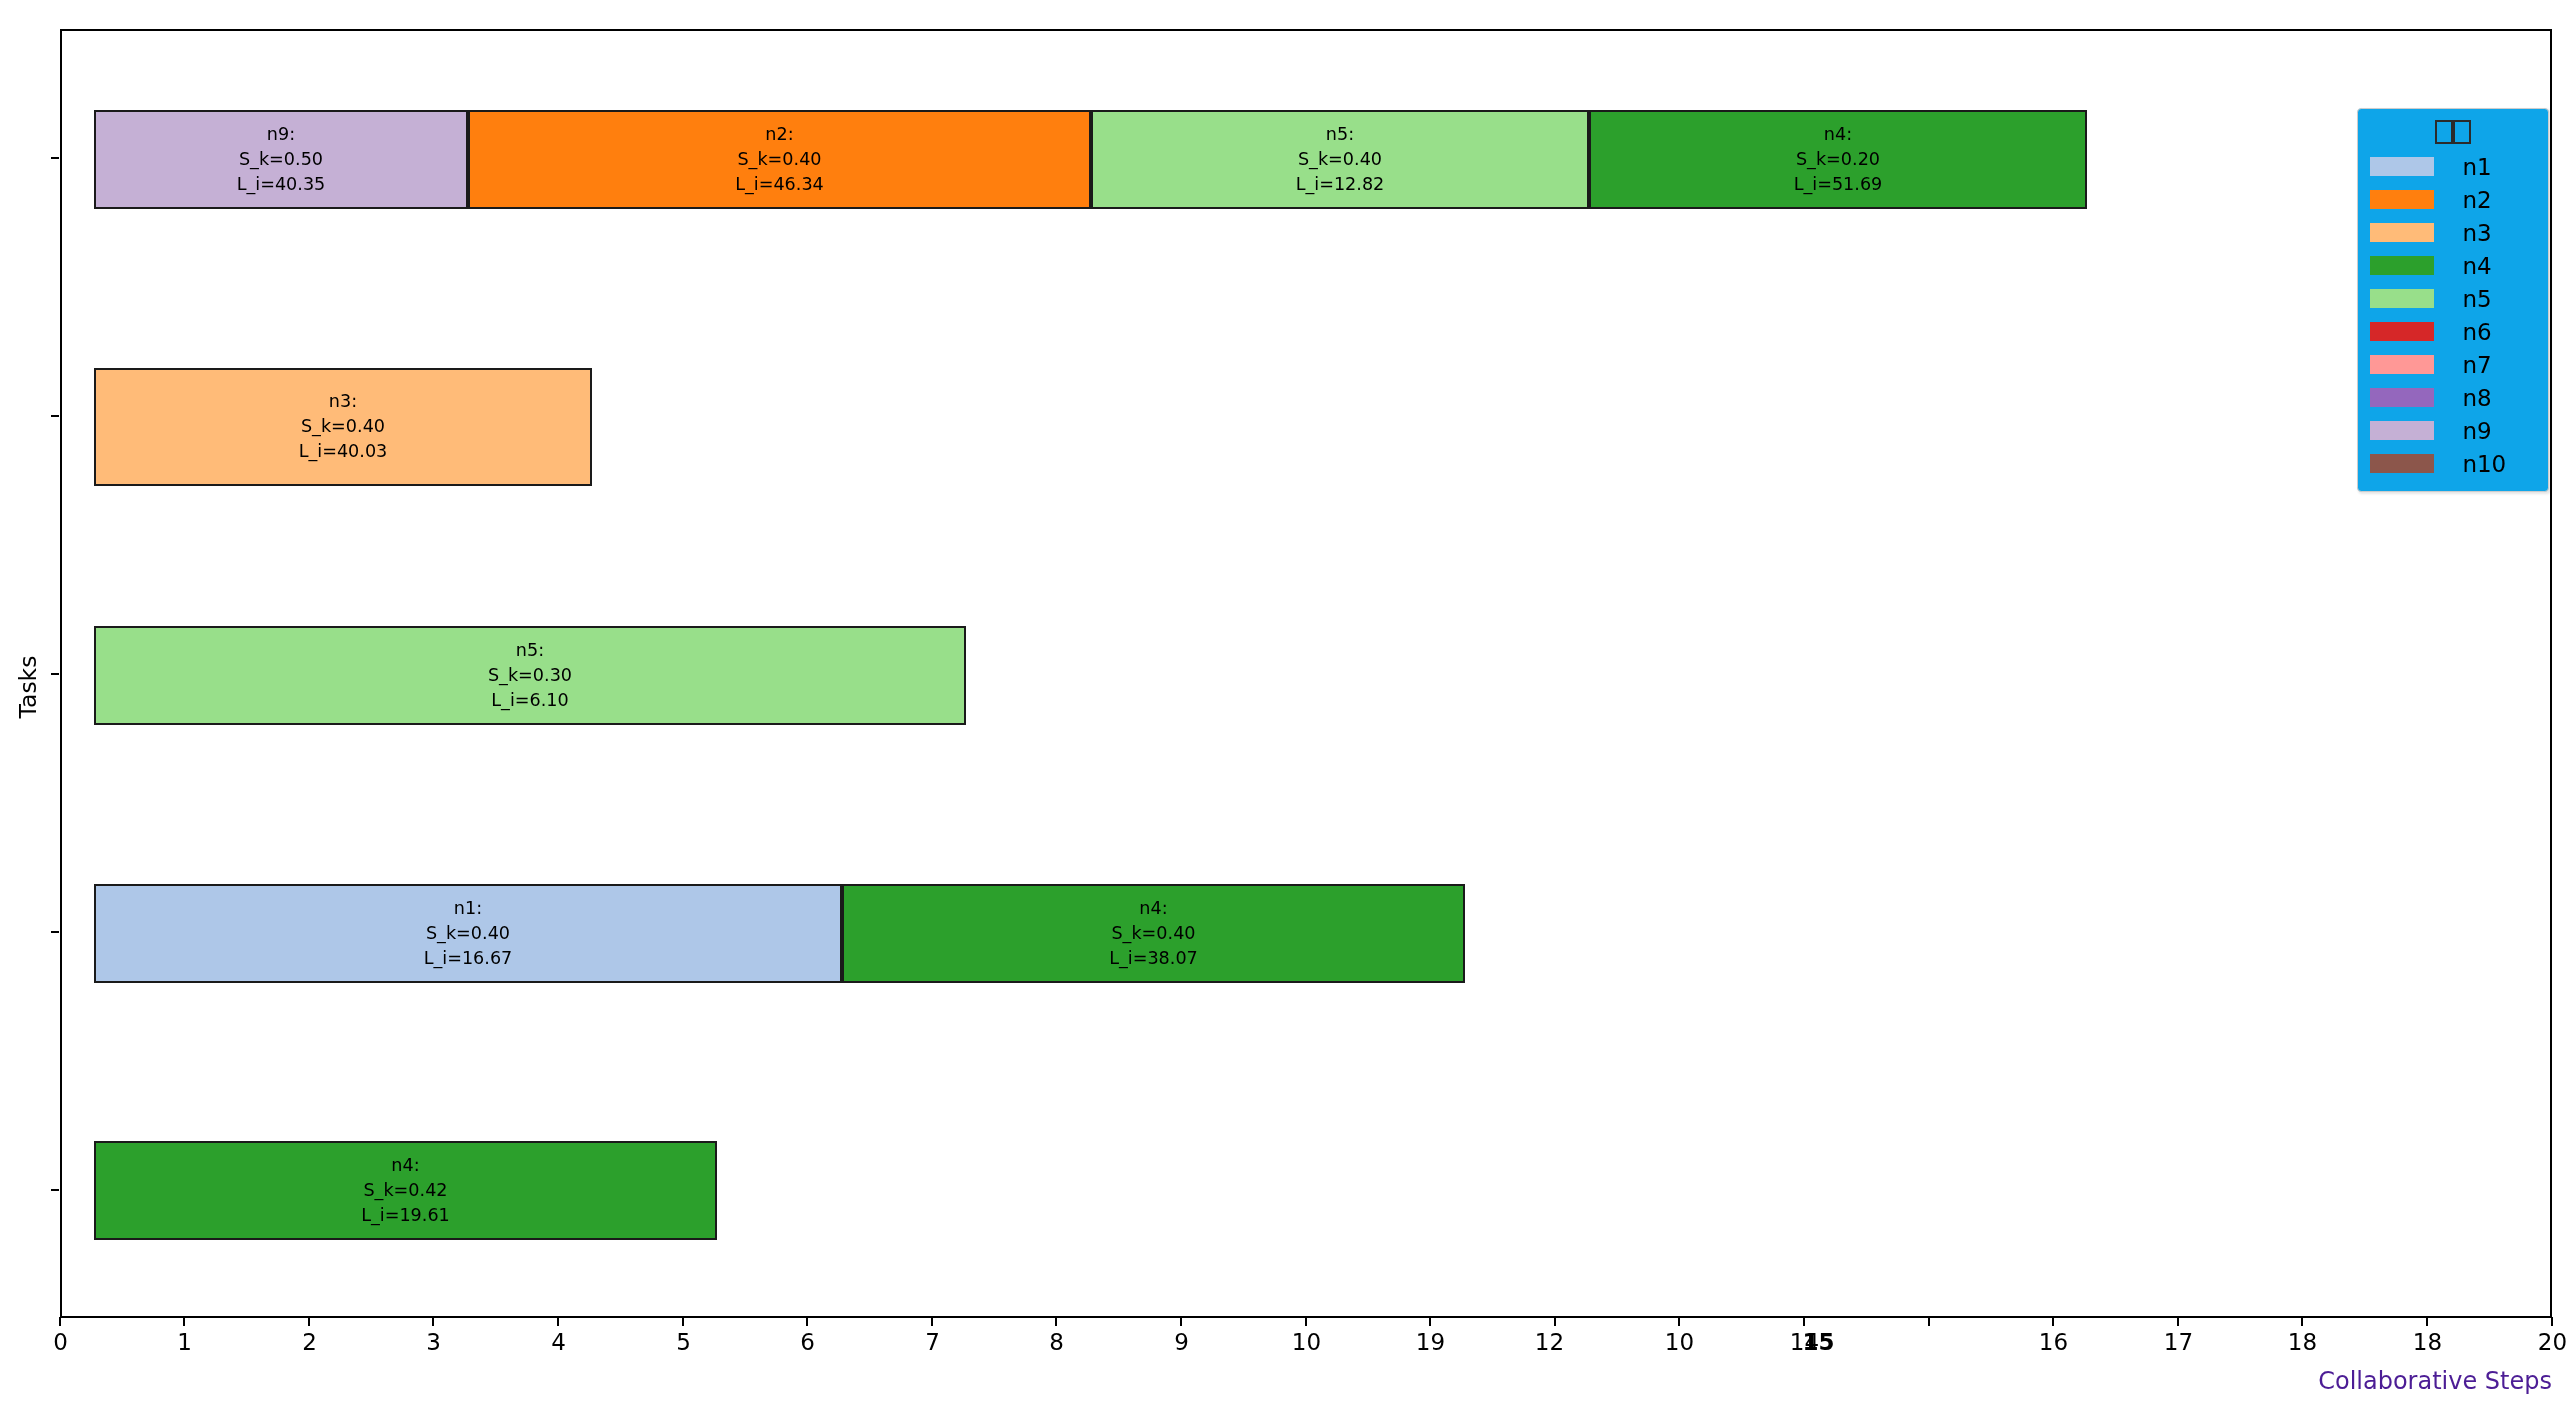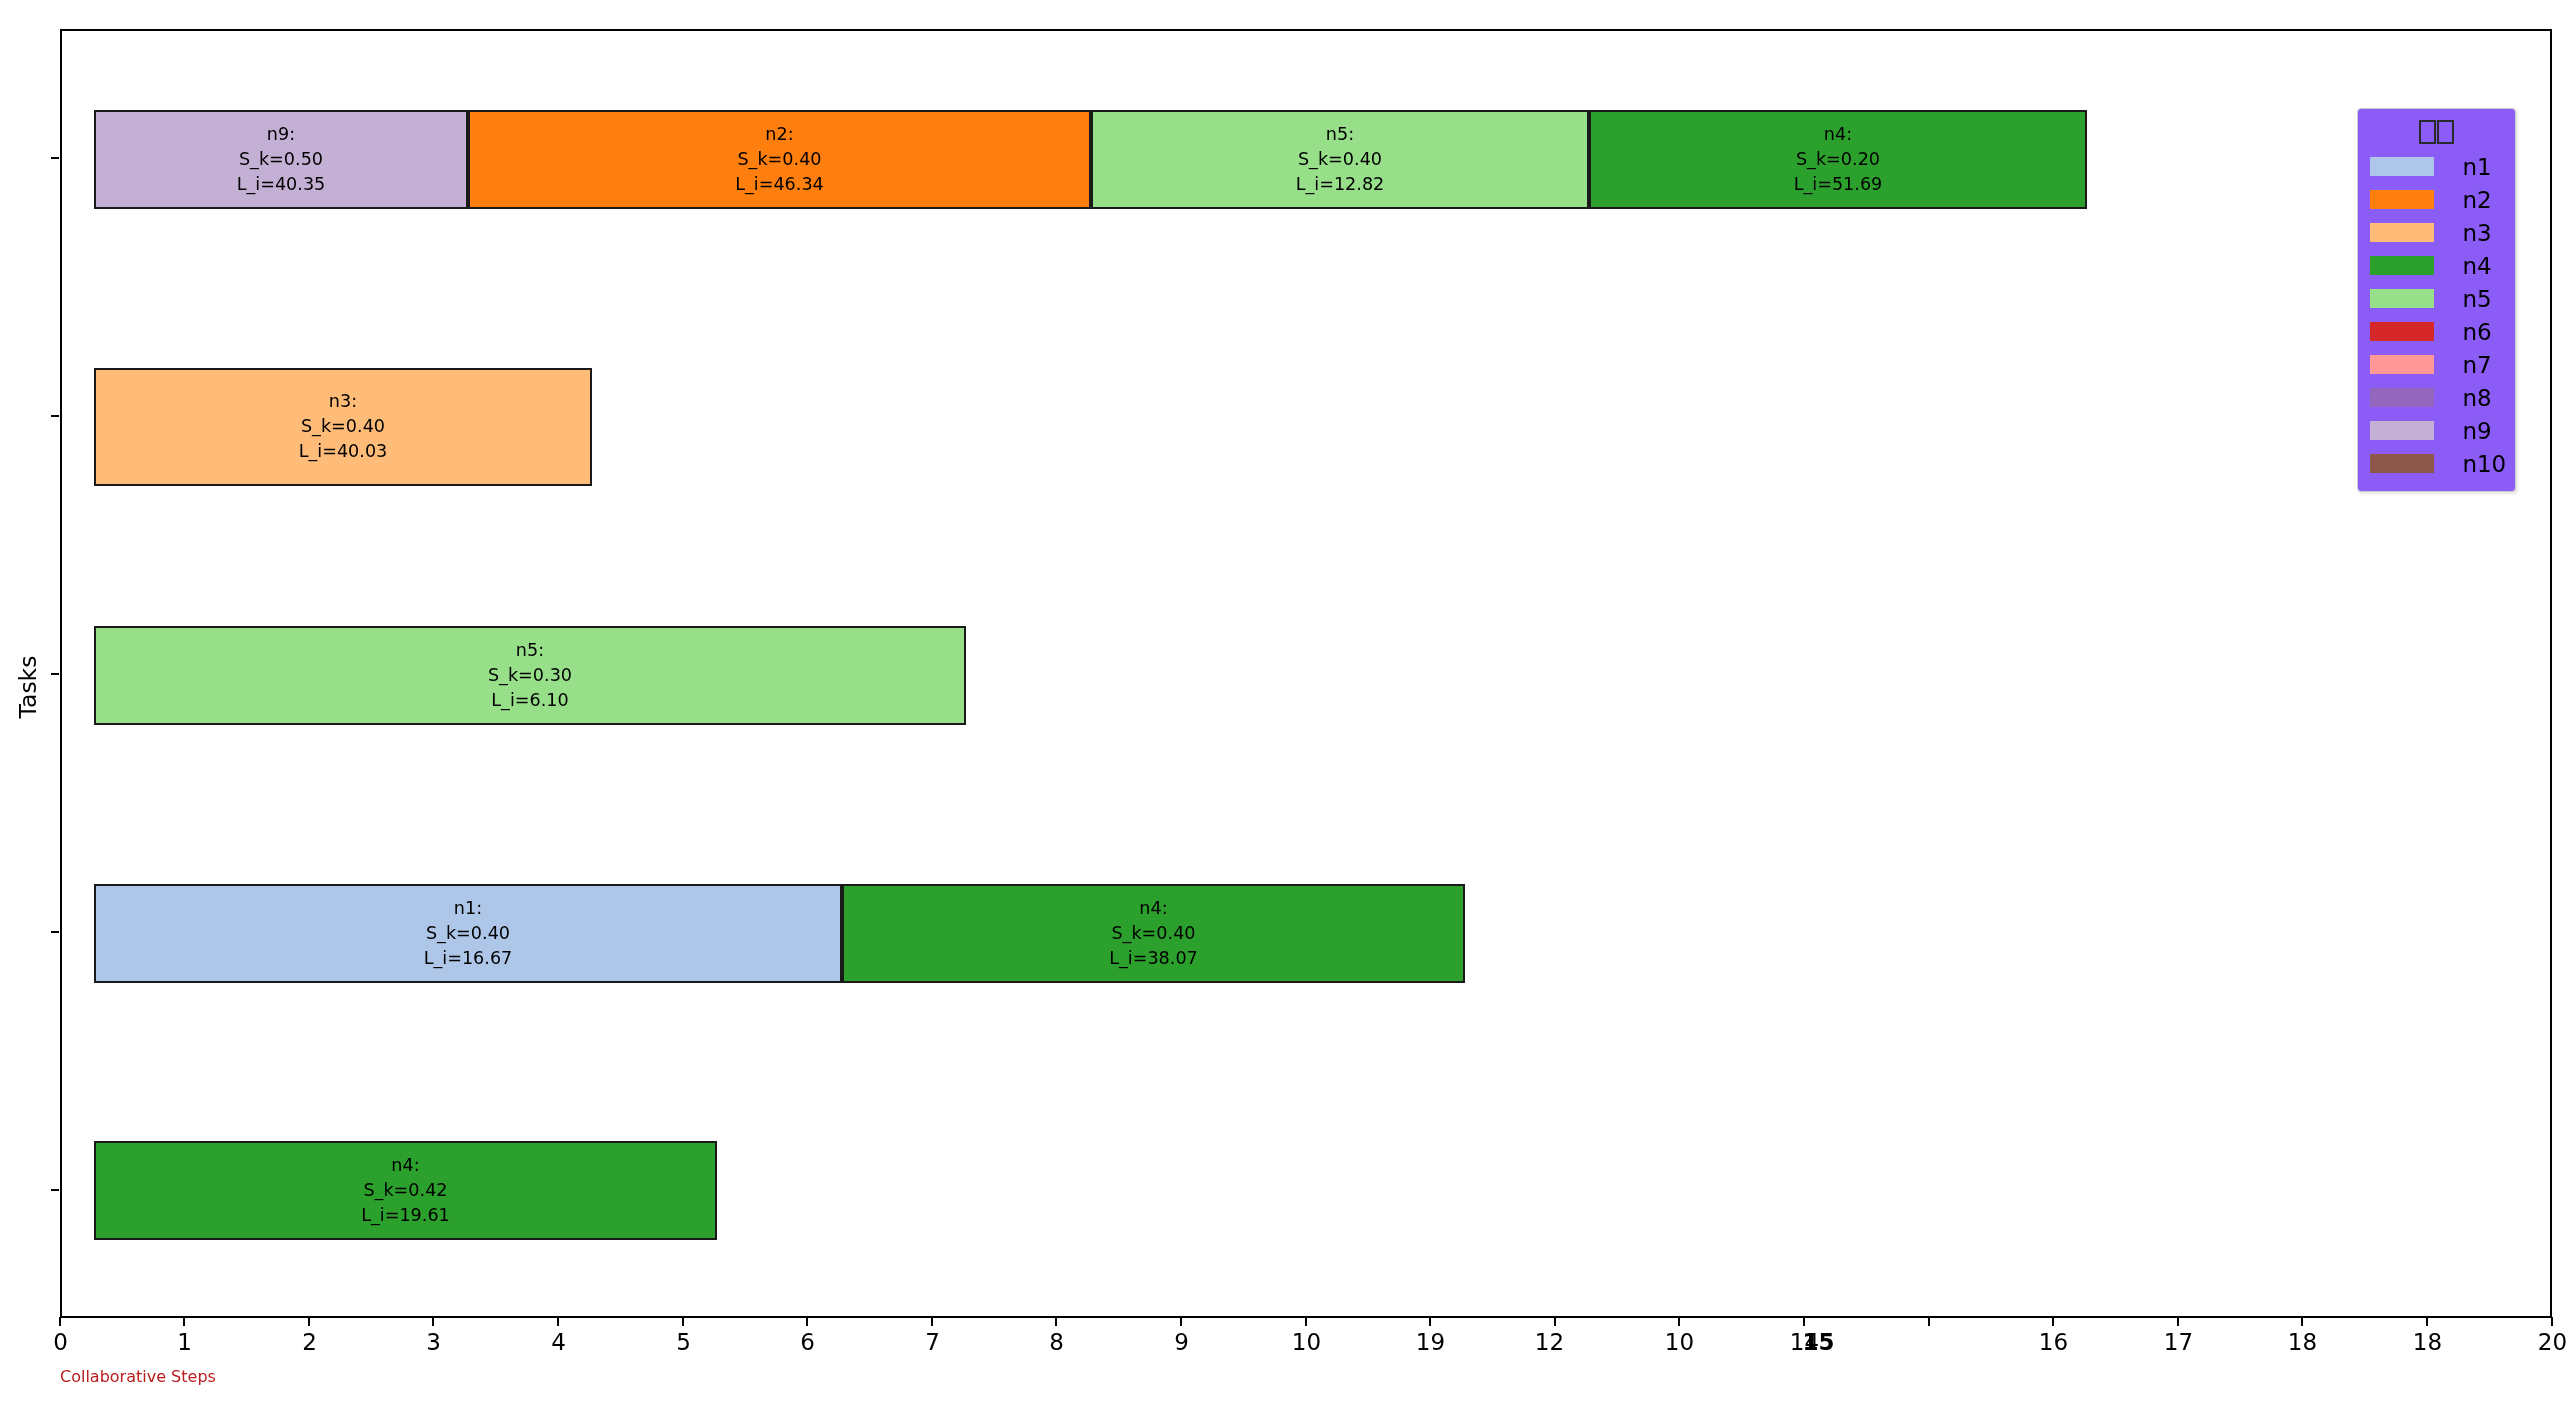--- a/index.html
+++ b/index.html
@@ -108,34 +108,34 @@
     margin-left: -50px;
     text-align: center;
     font-size: 23px;
     color: #000000;
   }
   #xlabel {
     position: absolute;
     left: 60px;
     top: 1367px;
     width: 2492px;
-    text-align: left;
-    font-size: 16px;
-    color: #b91c1c;
+    text-align: right;
+    font-size: 24px;
+    color: #4c1d95;
   }
 
   
   #legend {
     position: absolute;
     left: 2357px;
     top: 108px;
-    width: 159px;
+    width: 192px;
     padding: 7.6px 0 11px 0;
     box-sizing: border-box;
-    background: #8b5cf6;
+    background: #0ea5e9;
     border: 1.3px solid #cccccc;
     border-radius: 4.2px;
     box-shadow: 1.7px 1.7px 2.5px rgba(0,0,0,0.10);
   }
   #legend-title {
     text-align: center;
     font-size: 23px;
     color: #000000;
     margin-bottom: 5px;
     letter-spacing: 0.8px;

